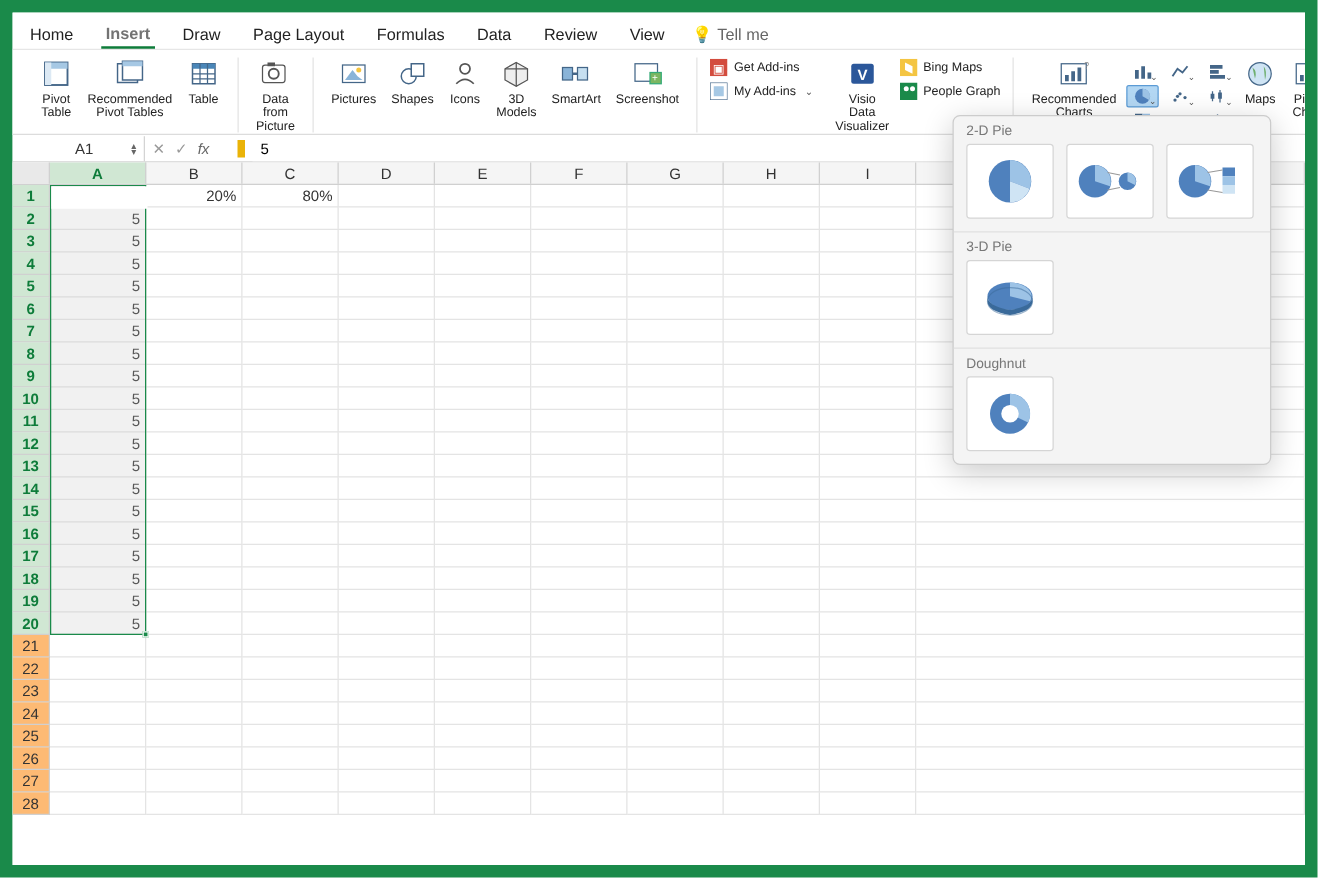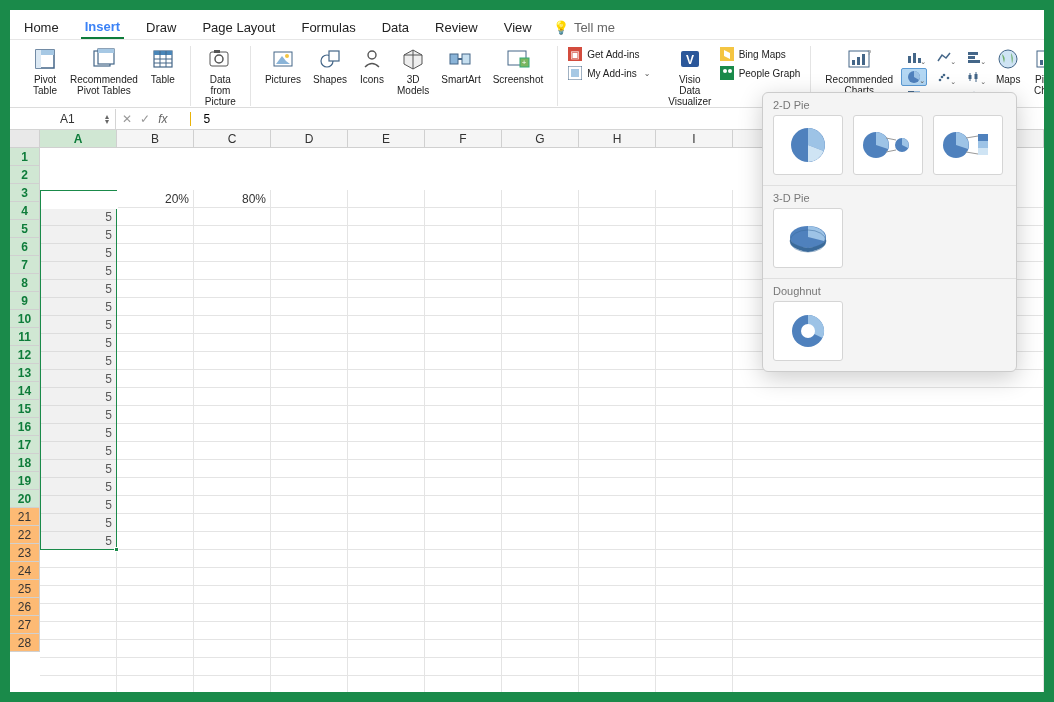--- a/index.html
+++ b/index.html
@@ -26,21 +26,21 @@
     display: flex;
     align-items: center;
     padding: 5px 10px 0 10px;
     gap: 18px;
     border-bottom: 1px solid #e6e6e6;
     height: 30px;
     font-size: 13px;
     color: #222;
   }
   .tab { padding: 3px 4px; cursor: pointer; }
-  .tab.active { color: #3b82f6; border-bottom: 2px solid #0e7c3a; font-weight: 600; }
+  .tab.active { color: #737373; border-bottom: 2px solid #0e7c3a; font-weight: 600; }
   .tellme { display: flex; align-items: center; gap: 4px; color: #666; }
 
   
   .ribbon {
     display: flex;
     align-items: flex-start;
     border-bottom: 1px solid #dcdcdc;
     height: 68px;
     padding: 6px 8px 0 8px;
     background: #fff;
@@ -89,21 +89,21 @@
     width: 62px;
     border-right: 1px solid #d4d4d4;
     padding: 3px 6px;
     display: flex;
     align-items: center;
     justify-content: space-between;
     margin-left: 44px;
   }
   .nbdrop { font-size:8px; color:#666; display:flex; flex-direction:column; line-height:5px;}
   .fbar-icons { display:flex; align-items:center; gap:8px; padding: 0 6px; color:#999; }
-  .fx { font-style: italic; color:#666; border-right:1px solid #eab308; padding-right:23px;}
+  .fx { font-style: italic; color:#666; border-right:6px solid #eab308; padding-right:23px;}
   .fbar-input { flex:1; padding:3px 6px; border:none; outline:none; font-size:12px; }
 
   
   .col-headers {
     display:flex;
     height:18px;
     background:#f5f5f5;
     border-bottom:1px solid #d0d0d0;
     font-size:12px;
   }
@@ -113,21 +113,21 @@
 
   
   .grid-area { display:flex; height: calc(100% - 30px - 68px - 22px - 18px); overflow:hidden;}
   .row-headers { width:30px; }
   .rh-cell {
     height:18px; border-bottom:1px solid #d0d0d0; border-right:1px solid #d0d0d0;
     text-align:center; line-height:18px; font-size:12px; color:#333;
     background:#fdba74;
   }
   .rh-cell.active { background:#d0e7d3; color:#0e7c3a; font-weight:600;}
-  .cells { flex:1; position:relative;margin-top:42px;}
+  .cells { flex:1; position:relative;}
   .row { display:flex; height:18px; }
   .cell {
     width:77px; height:18px; border-right:1px solid #e4e4e4; border-bottom:1px solid #e4e4e4;
     font-size:12px; padding:0 4px; text-align:right; line-height:18px;
   }
 
   
   .selection {
     position:absolute;
     top:0; left:0;

